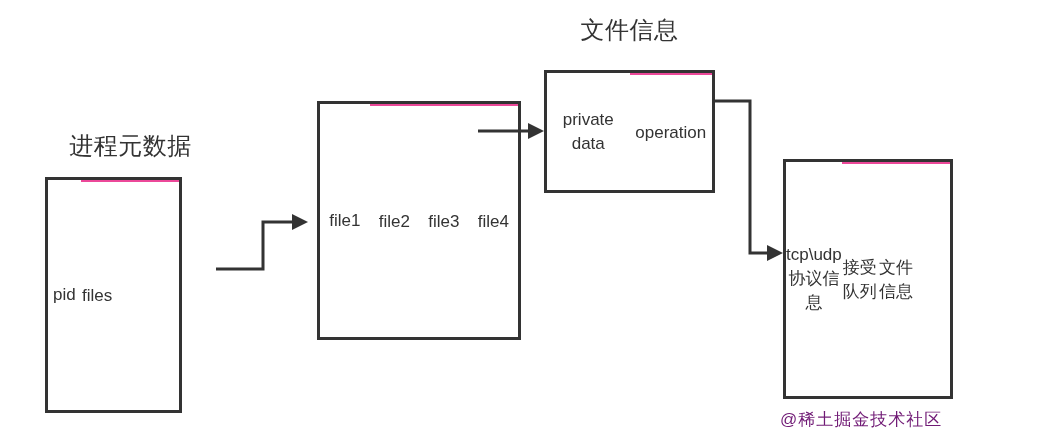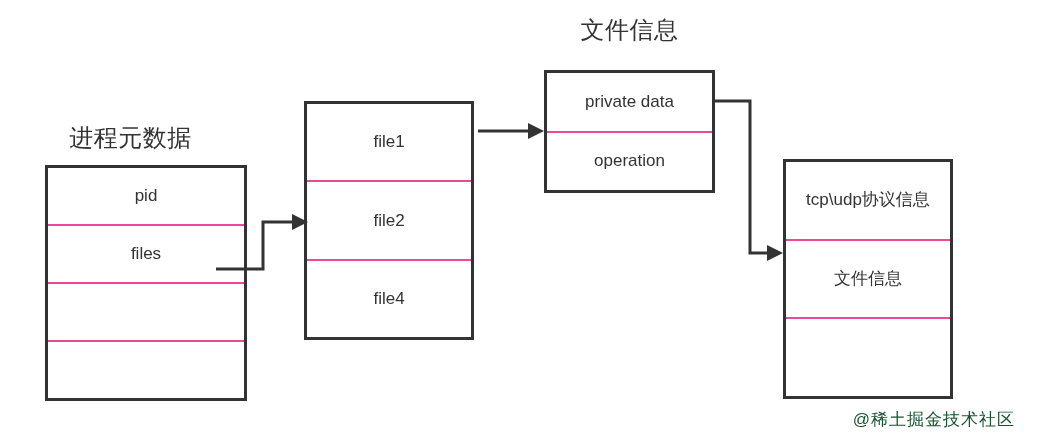--- a/index.html
+++ b/index.html
@@ -18,21 +18,21 @@
     color:#333333;
     letter-spacing:.5px;
     white-space:nowrap;
   }
   .tbl{
     position:absolute;
     box-sizing:border-box;
     border:3px solid #333333;
     background:#ffffff;
     display:flex;
-    flex-direction:column;
+    flex-direction:row;
   }
   .row{
     flex:1;
     display:flex;
     flex-direction:column;
     align-items:center;
     justify-content:center;
     border-top:2px solid #ec4899;
     font-size:17px;
     line-height:1.4;
@@ -40,69 +40,75 @@
   }
   .row:first-child{border-top:none;}
   .overlay{
     position:absolute;
     left:0;top:0;
     pointer-events:none;
   }
   .watermark{
     position:absolute;
     left:780px;top:408px;width:235px;
-    text-align:right;
+    text-align:left;
     font-size:17px;
-    color:#14532d;
+    color:#701a75;
     letter-spacing:1px;
     white-space:nowrap;
   }
 </style>
 </head>
 <body>
 
 <div class="canvas">
 
-  <div class="tbl-title" style="left:45px;top:122px;width:171px">进程元数据</div>
-  <div class="tbl" style="left:45px;top:165px;width:202px;height:236px">
+  <div class="tbl-title" style="left:45px;top:130px;width:171px">进程元数据</div>
+  <div class="tbl" style="left:45px;top:177px;width:137px;height:236px">
     <div class="row">
       <span>pid</span>
     </div>
     <div class="row">
       <span>files</span>
     </div>
     <div class="row"></div>
     <div class="row"></div>
   </div>
 
-  <div class="tbl" style="left:304px;top:101px;width:170px;height:239px">
+  <div class="tbl" style="left:317px;top:101px;width:204px;height:239px">
     <div class="row">
       <span>file1</span>
     </div>
     <div class="row">
       <span>file2</span>
+    </div>
+    <div class="row">
+      <span>file3</span>
     </div>
     <div class="row">
       <span>file4</span>
     </div>
   </div>
 
   <div class="tbl-title" style="left:544px;top:14px;width:171px">文件信息</div>
   <div class="tbl" style="left:544px;top:70px;width:171px;height:123px">
     <div class="row">
       <span>private data</span>
     </div>
     <div class="row">
       <span>operation</span>
     </div>
   </div>
 
   <div class="tbl" style="left:783px;top:159px;width:170px;height:240px">
     <div class="row">
       <span>tcp\udp协议信息</span>
+    </div>
+    <div class="row">
+      <span>接受队列</span>
     </div>
     <div class="row">
       <span>文件信息</span>
     </div>
     <div class="row"></div>
   </div>
 
   <svg class="overlay" width="1037" height="446" viewBox="0 0 1037 446">
     <g stroke="#333333" stroke-width="3" fill="none">
       <path d="M216,269 H263 V222 H293"></path>

